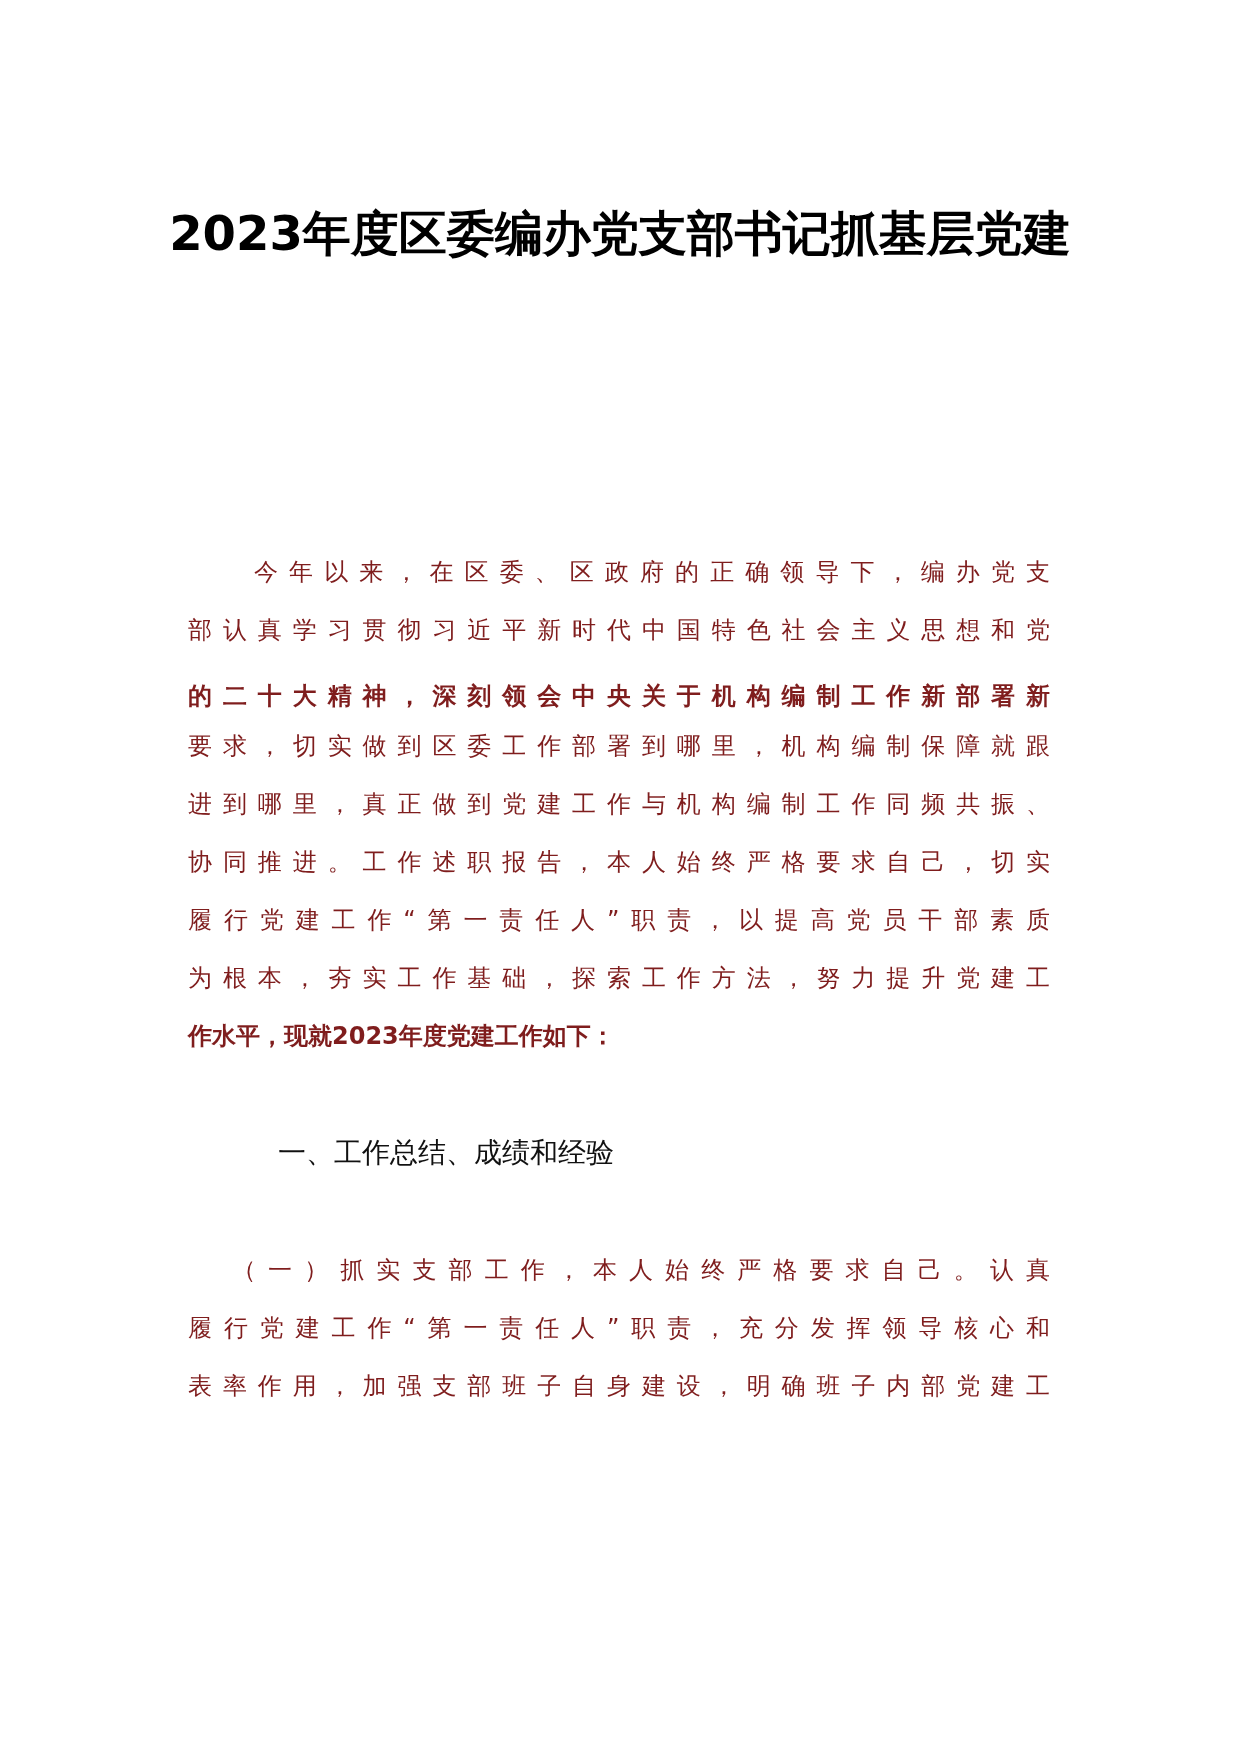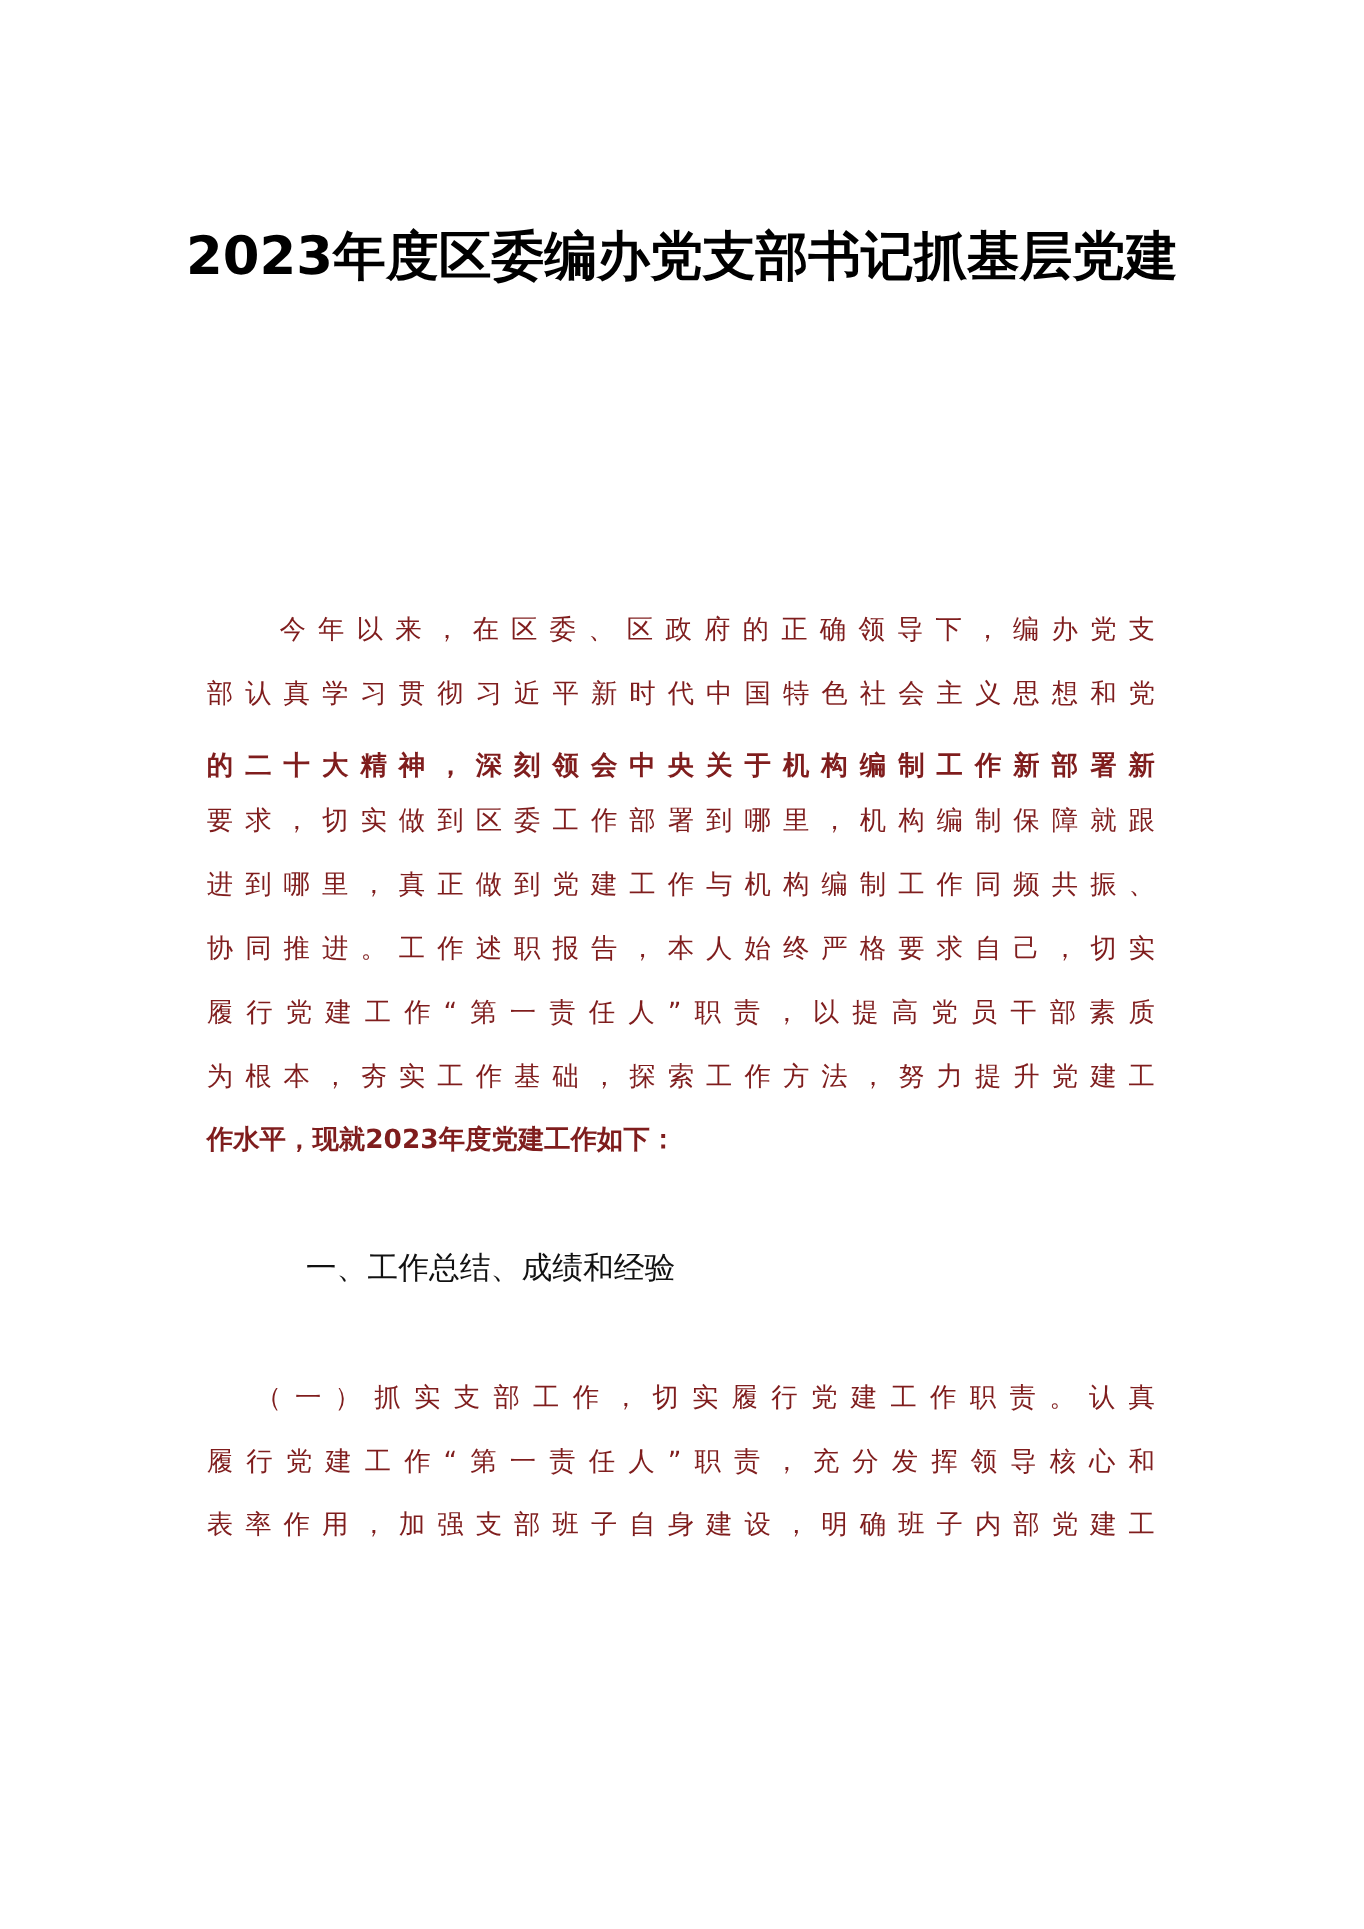--- a/index.html
+++ b/index.html
@@ -74,18 +74,18 @@
     <div class="body-line" style="top:784px;">进到哪里，真正做到党建工作与机构编制工作同频共振、</div>
     <div class="body-line" style="top:842px;">协同推进。工作述职报告，本人始终严格要求自己，切实</div>
     <div class="body-line" style="top:900px;">履行党建工作“第一责任人”职责，以提高党员干部素质</div>
     <div class="body-line" style="top:958px;">为根本，夯实工作基础，探索工作方法，努力提升党建工</div>
     <div class="body-line last" style="top:1016px;font-weight:bold;">作水平，现就2023年度党建工作如下：</div>
   </div>
 
   <div class="heading-line" style="top:1133px;">一、工作总结、成绩和经验</div>
 
   <div>
-    <div class="body-line indent" style="top:1250px; left:232px; width:818px;">（一）抓实支部工作，切实履行党建工作职责。认真</div>
+    <div class="body-line indent" style="top:1250px; left:232px; width:818px;">（一）抓实支部工作，本人始终严格要求自己。认真</div>
     <div class="body-line" style="top:1308px;">履行党建工作“第一责任人”职责，充分发挥领导核心和</div>
     <div class="body-line" style="top:1366px;">表率作用，加强支部班子自身建设，明确班子内部党建工</div>
   </div>
 
 </div>
 
 </body></html>

